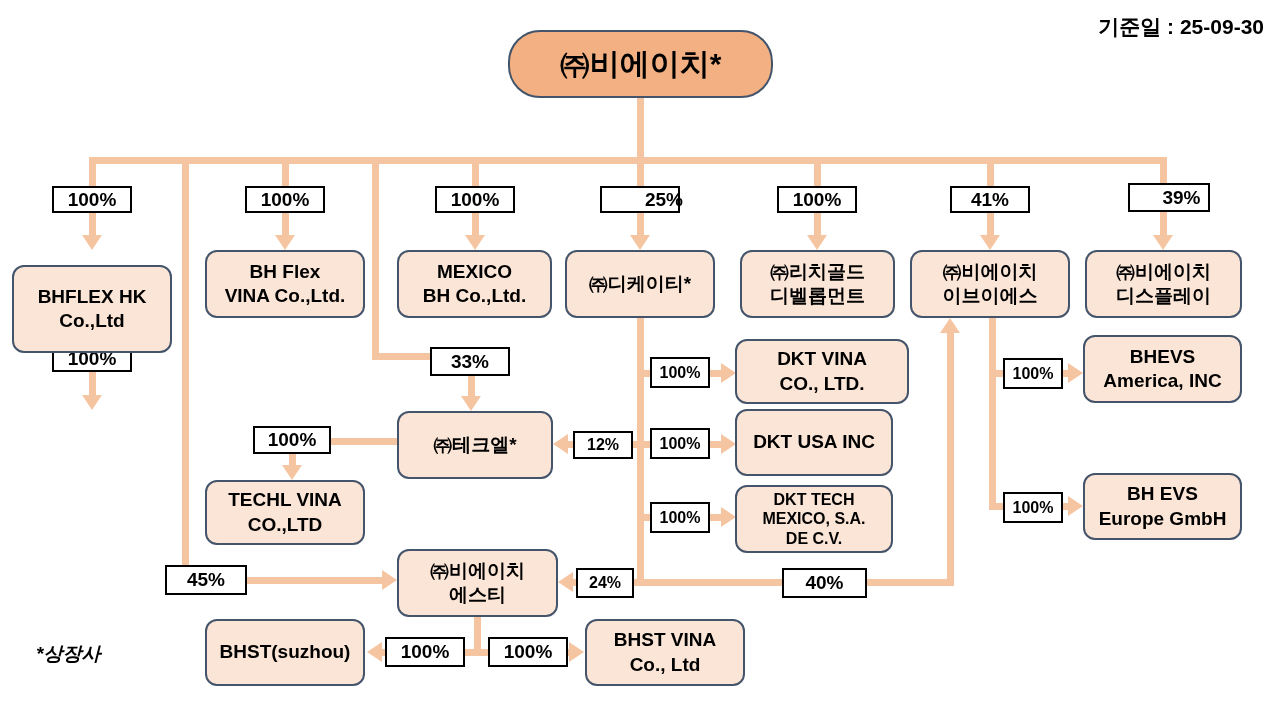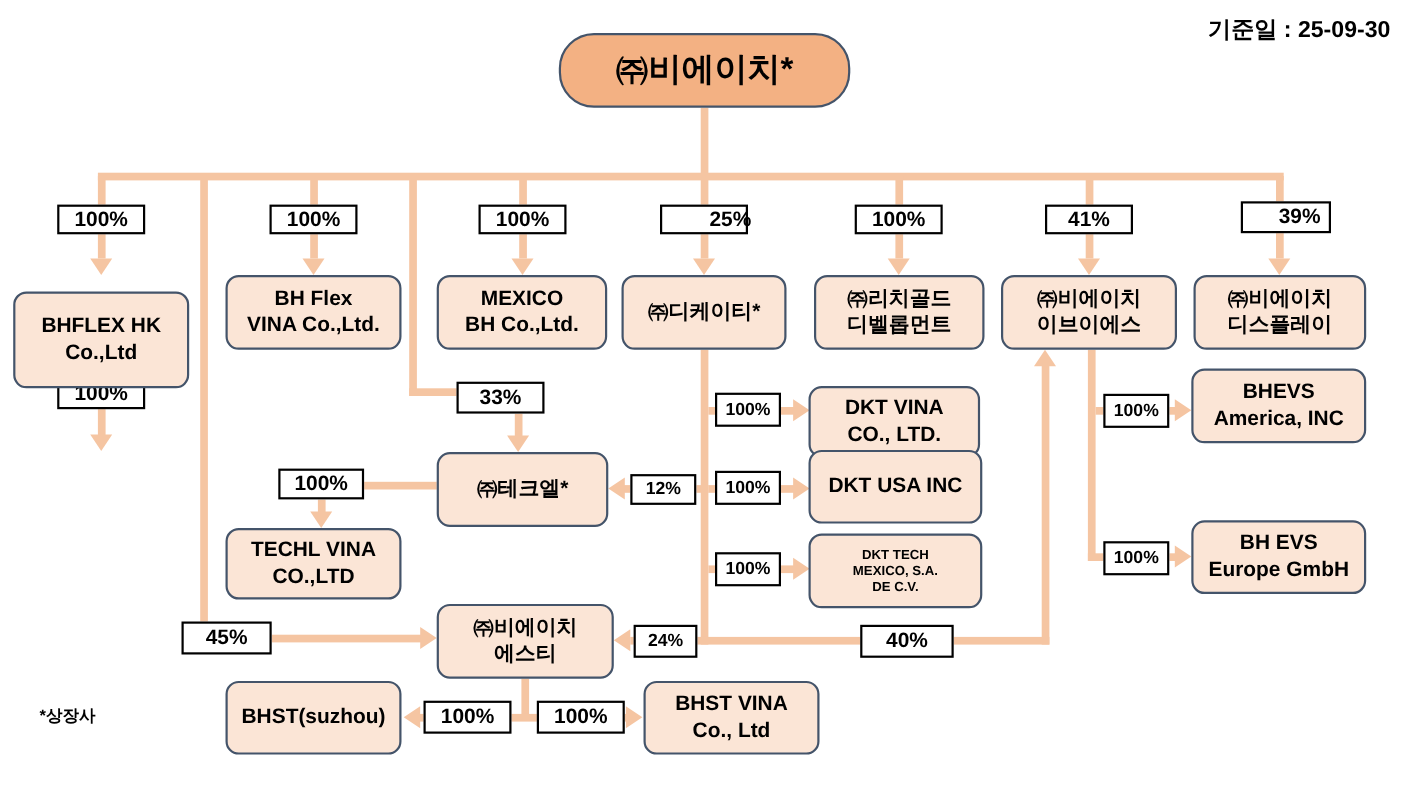--- a/index.html
+++ b/index.html
@@ -20,21 +20,21 @@
   .ar.u{border-left:10px solid transparent;border-right:10px solid transparent;border-bottom:15px solid var(--conn);}
   .ar.l{border-top:10px solid transparent;border-bottom:10px solid transparent;border-right:15px solid var(--conn);}
   .ar.r{border-top:10px solid transparent;border-bottom:10px solid transparent;border-left:15px solid var(--conn);}
 
   
   .co{position:absolute;background:var(--node-fill);border:2px solid var(--node-border);
       border-radius:12px;display:flex;align-items:center;justify-content:center;
       text-align:center;font-weight:bold;color:#000;font-size:19px;line-height:1.28;
       white-space:pre-line;padding:2px 4px;}
   .co.root{background:var(--root-fill);font-size:30px;border-radius:11px;}
-  .co.tiny{font-size:12px;line-height:1.22;}
+  .co.tiny{font-size:16px;line-height:1.22;}
 
   
   .pct{position:absolute;background:#fff;border:2px solid #000;display:flex;
        align-items:center;justify-content:center;font-weight:bold;color:#000;font-size:19px;}
   .pct.sm{font-size:16px;}
 
   .note{position:absolute;font-weight:bold;color:#000;white-space:nowrap;}
 </style>
 </head>
 <body>
@@ -114,21 +114,21 @@
   <div class="ar r" style="left:1068px;top:496px;"></div>
 
   <div class="pct" style="left:52px;top:186px;width:80px;height:27px;">100%</div>
   <div class="pct" style="left:245px;top:186px;width:80px;height:27px;">100%</div>
   <div class="pct" style="left:435px;top:186px;width:80px;height:27px;">100%</div>
   <div class="pct" style="left:600px;top:186px;width:80px;height:27px;padding-left:48px;">25%</div>
   <div class="pct" style="left:777px;top:186px;width:80px;height:27px;">100%</div>
   <div class="pct" style="left:950px;top:186px;width:80px;height:27px;">41%</div>
   <div class="pct" style="left:1128px;top:183px;width:82px;height:29px;padding-left:25px;">39%</div>
   <div class="pct" style="left:52px;top:345px;width:80px;height:27px;">100%</div>
-  <div class="pct" style="left:415px;top:347px;width:80px;height:29px;">33%</div>
+  <div class="pct" style="left:430px;top:347px;width:80px;height:29px;">33%</div>
   <div class="pct" style="left:253px;top:426px;width:78px;height:28px;">100%</div>
   <div class="pct sm" style="left:573px;top:431px;width:60px;height:28px;">12%</div>
   <div class="pct sm" style="left:650px;top:357px;width:60px;height:31px;">100%</div>
   <div class="pct sm" style="left:650px;top:428px;width:60px;height:31px;">100%</div>
   <div class="pct sm" style="left:650px;top:502px;width:60px;height:31px;">100%</div>
   <div class="pct" style="left:165px;top:565px;width:82px;height:30px;">45%</div>
   <div class="pct sm" style="left:576px;top:568px;width:58px;height:30px;">24%</div>
   <div class="pct" style="left:782px;top:568px;width:85px;height:30px;">40%</div>
   <div class="pct" style="left:385px;top:637px;width:80px;height:30px;">100%</div>
   <div class="pct" style="left:488px;top:637px;width:80px;height:30px;">100%</div>
@@ -145,32 +145,32 @@
   <div class="co" style="left:565px;top:250px;width:150px;height:68px;">㈜디케이티*</div>
   <div class="co" style="left:740px;top:250px;width:155px;height:68px;">㈜리치골드
 디벨롭먼트</div>
   <div class="co" style="left:910px;top:250px;width:160px;height:68px;">㈜비에이치
 이브이에스</div>
   <div class="co" style="left:1085px;top:250px;width:157px;height:68px;">㈜비에이치
 디스플레이</div>
   <div class="co" style="left:397px;top:411px;width:156px;height:68px;">㈜테크엘*</div>
   <div class="co" style="left:205px;top:480px;width:160px;height:65px;">TECHL VINA
 CO.,LTD</div>
-  <div class="co" style="left:735px;top:339px;width:156px;height:65px;margin-top:12px;">DKT VINA
+  <div class="co" style="left:735px;top:339px;width:174px;height:65px;">DKT VINA
 CO., LTD.</div>
   <div class="co" style="left:735px;top:409px;width:158px;height:67px;">DKT USA INC</div>
   <div class="co tiny" style="left:735px;top:485px;width:158px;height:68px;">DKT TECH
 MEXICO, S.A.
 DE C.V.</div>
   <div class="co" style="left:397px;top:549px;width:161px;height:68px;">㈜비에이치
 에스티</div>
   <div class="co" style="left:205px;top:619px;width:160px;height:67px;">BHST(suzhou)</div>
   <div class="co" style="left:585px;top:619px;width:160px;height:67px;">BHST VINA
 Co., Ltd</div>
   <div class="co" style="left:1083px;top:335px;width:159px;height:68px;">BHEVS
 America, INC</div>
   <div class="co" style="left:1083px;top:473px;width:159px;height:67px;">BH EVS
 Europe GmbH</div>
 
   <div class="note" style="right:16px;top:13px;font-size:21px;">기준일 : 25-09-30</div>
-  <div class="note" style="left:36px;top:641px;font-size:15px;">*상장사</div>
+  <div class="note" style="left:36px;top:641px;font-size:19px;font-style:italic;">*상장사</div>
 
 </div>
 
 </body></html>

